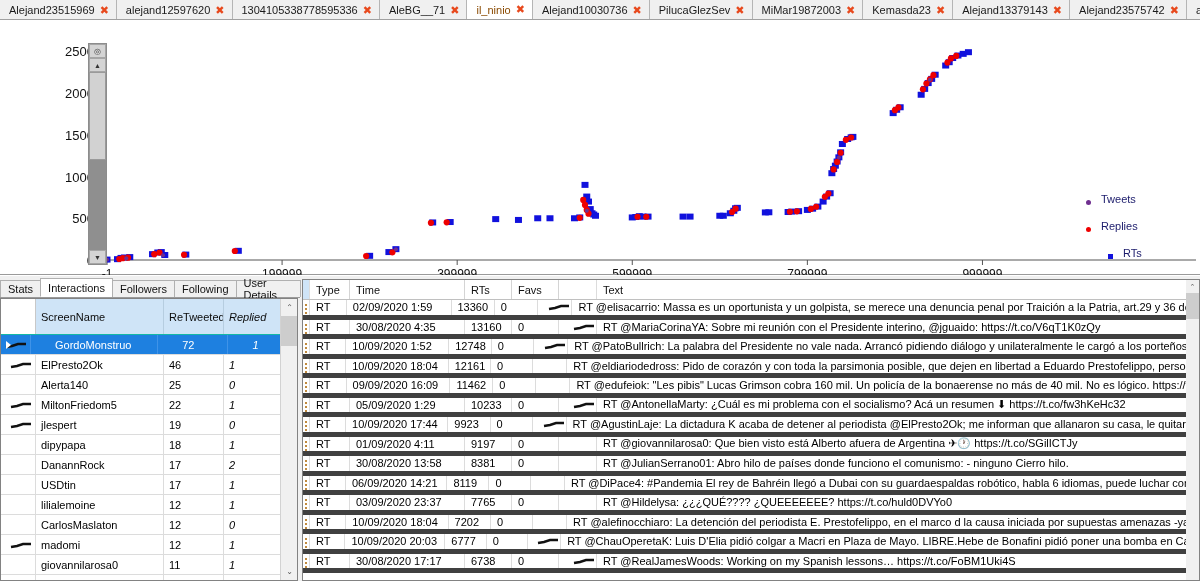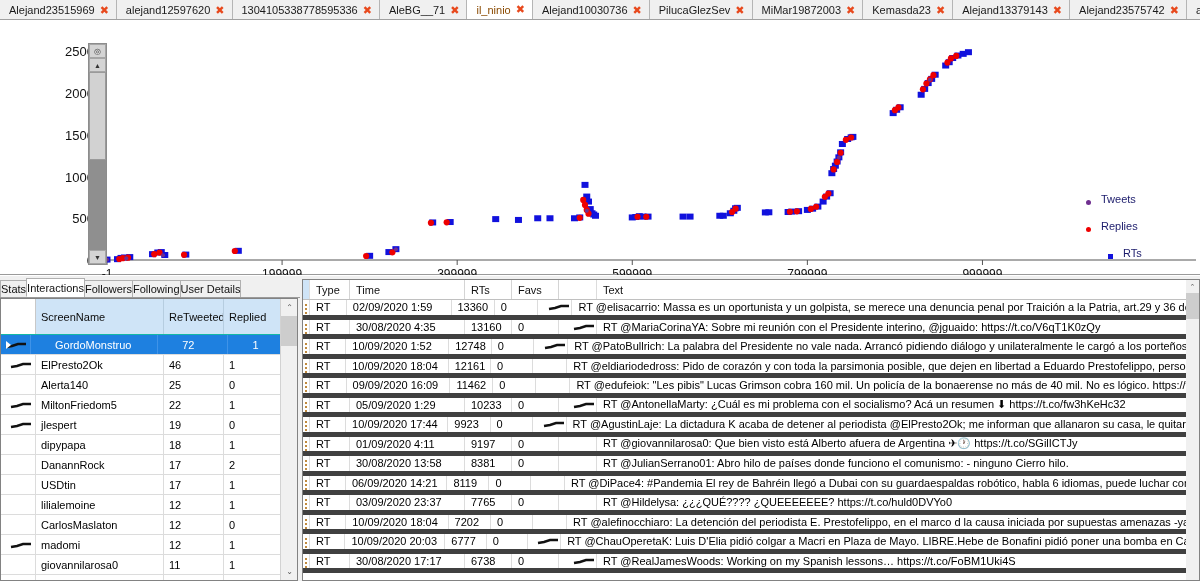--- a/index.html
+++ b/index.html
@@ -92,21 +92,21 @@
     background: #f0f0f0;
   }
 
   
   .panel-tabs {
     position: absolute; left: 0; top: 3px; height: 19px; width: 300px;
     display: flex; align-items: flex-end;
     border-bottom: 1px solid #9a9a9a;
   }
   .ptab {
-    height: 17px; padding: 0 0; display: flex; align-items: center;
+    height: 17px; padding: 0 7px; display: flex; align-items: center;
     font-size: 11px; background: #f0f0f0;
     border: 1px solid #b0b0b0; border-bottom: none;
     margin-right: -1px; color: #111;
   }
   .ptab.active { background: #ffffff; height: 19px; border-bottom: 1px solid #ffffff; }
 
   
   .left-grid {
     position: absolute; left: 0; top: 22px; width: 298px; height: 283px;
     background: #ffffff;
@@ -136,21 +136,21 @@
   }
   .lg-row.selected .lg-cell, .lg-row.selected .lg-ind { border-right-color:#3f93e8; }
   .arrow-marker {
     position: absolute; left: 5px; top: 6px;
     width: 0; height: 0; border-left: 5px solid #ffffff;
     border-top: 4px solid transparent; border-bottom: 4px solid transparent;
   }
   .spark { display: block; }
   .c-name { width: 128px; }
   .c-rt { width: 60px; }
-  .c-rep { width: 58px; }
+  .c-rep { width: 58px; font-style: italic; }
   .lg-vscroll {
     position: absolute; right: 0; top: 0; width: 17px; height: 281px;
     background: #f0f0f0; border-left: 1px solid #d2d2d2;
   }
   .lg-vscroll .vb {
     width: 17px; height: 17px; background: #f0f0f0;
     display: flex; align-items: center; justify-content: center;
     font-size: 8px; color: #5a5a5a;
   }
   .lg-vscroll .vthumb {

